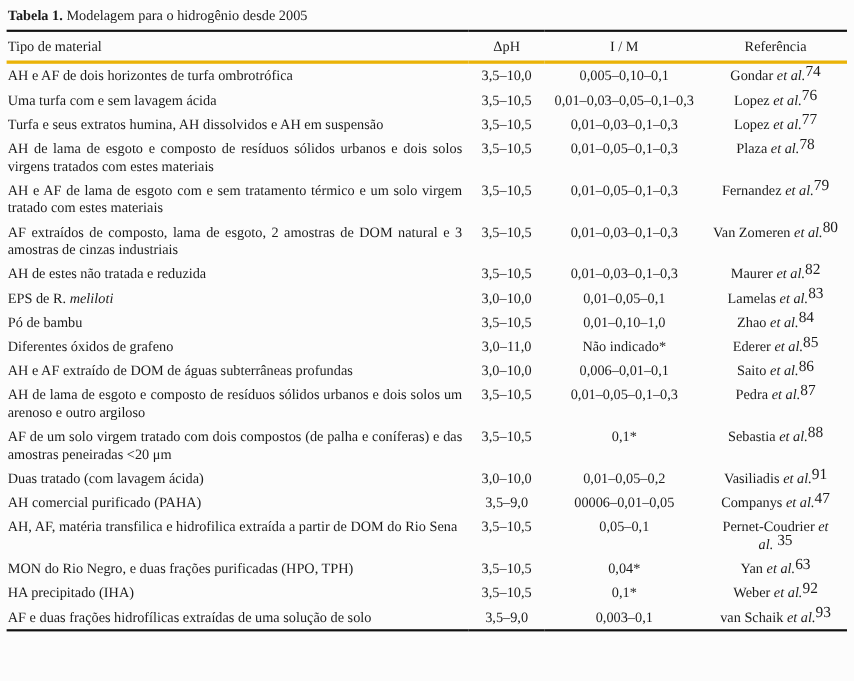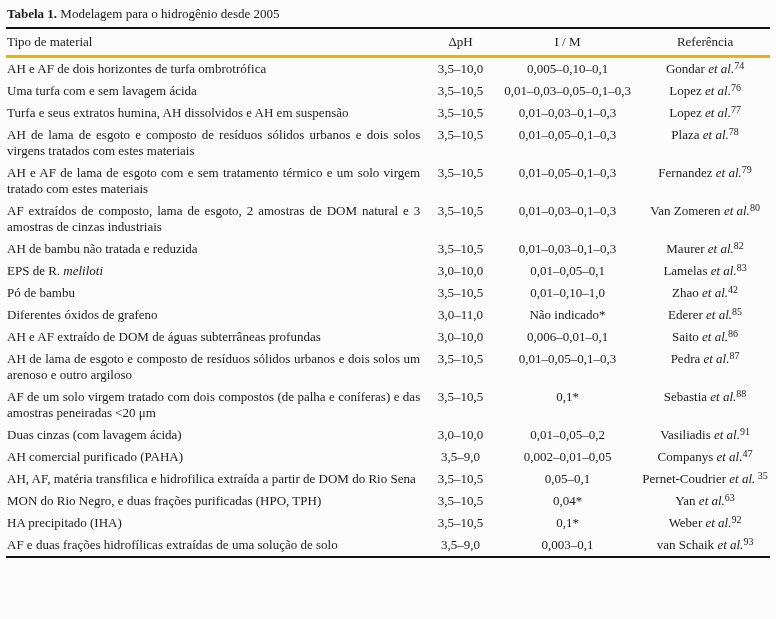--- a/index.html
+++ b/index.html
@@ -42,21 +42,21 @@
     padding: 3px 0;
     line-height: 16px;
     vertical-align: top;
   }
   td.material {
     text-align: justify;
     padding-right: 6px;
     padding-left: 1px;
   }
   sup {
-    font-size: 10px;
+    font-size: 14px;
     line-height: 0;
     vertical-align: baseline;
     position: relative;
     top: -4px;
   }
   .ref i, td.material i { font-style: italic; margin-top: 19px; }
   col.c-material { width: 55%; }
   col.c-dph { width: 9%; }
   col.c-im { width: 19%; }
   col.c-ref { width: 17%; }
@@ -121,38 +121,38 @@
 
   <tr>
     <td class="material"><span>AF extraídos de composto, lama de esgoto, 2 amostras de DOM natural e 3 amostras de cinzas industriais</span><i></i></td>
     <td class="center">3,5–10,5</td>
     <td class="center">0,01–0,03–0,1–0,3</td>
     <td class="center ref"><span>Van Zomeren</span> <i>et al.</i><sup>80</sup></td>
   </tr>
 
 
   <tr>
-    <td class="material"><span>AH de bambu não tratada e reduzida</span><i></i></td>
+    <td class="material"><span>AH de estes não tratada e reduzida</span><i></i></td>
     <td class="center">3,5–10,5</td>
     <td class="center">0,01–0,03–0,1–0,3</td>
     <td class="center ref"><span>Maurer</span> <i>et al.</i><sup>82</sup></td>
   </tr>
 
   <tr>
     <td class="material"><span>EPS de R. </span><i>meliloti</i></td>
     <td class="center">3,0–10,0</td>
     <td class="center">0,01–0,05–0,1</td>
     <td class="center ref"><span>Lamelas</span> <i>et al.</i><sup>83</sup></td>
   </tr>
 
   <tr>
     <td class="material"><span>Pó de bambu</span><i></i></td>
     <td class="center">3,5–10,5</td>
     <td class="center">0,01–0,10–1,0</td>
-    <td class="center ref"><span>Zhao</span> <i>et al.</i><sup>42</sup></td>
+    <td class="center ref"><span>Zhao</span> <i>et al.</i><sup>84</sup></td>
   </tr>
 
   <tr>
     <td class="material"><span>Diferentes óxidos de grafeno</span><i></i></td>
     <td class="center">3,0–11,0</td>
     <td class="center">Não indicado*</td>
     <td class="center ref"><span>Ederer</span> <i>et al.</i><sup>85</sup></td>
   </tr>
 
   <tr>
@@ -172,30 +172,30 @@
   <tr>
     <td class="material"><span>AF de um solo virgem tratado com dois compostos (de palha e coníferas) e das amostras peneiradas &lt;20 μm</span><i></i></td>
     <td class="center">3,5–10,5</td>
     <td class="center">0,1*</td>
     <td class="center ref"><span>Sebastia</span> <i>et al.</i><sup>88</sup></td>
   </tr>
 
 
 
   <tr>
-    <td class="material"><span>Duas cinzas (com lavagem ácida)</span><i></i></td>
+    <td class="material"><span>Duas tratado (com lavagem ácida)</span><i></i></td>
     <td class="center">3,0–10,0</td>
     <td class="center">0,01–0,05–0,2</td>
     <td class="center ref"><span>Vasiliadis</span> <i>et al.</i><sup>91</sup></td>
   </tr>
 
   <tr>
     <td class="material"><span>AH comercial purificado (PAHA)</span><i></i></td>
     <td class="center">3,5–9,0</td>
-    <td class="center">0,002–0,01–0,05</td>
+    <td class="center">00006–0,01–0,05</td>
     <td class="center ref"><span>Companys</span> <i>et al.</i><sup>47</sup></td>
   </tr>
 
   <tr>
     <td class="material"><span>AH, AF, matéria transfilica e hidrofilica extraída a partir de DOM do Rio Sena</span><i></i></td>
     <td class="center">3,5–10,5</td>
     <td class="center">0,05–0,1</td>
     <td class="center ref"><span>Pernet-Coudrier</span> <i>et al.</i><sup>&nbsp;35</sup></td>
   </tr>
 

